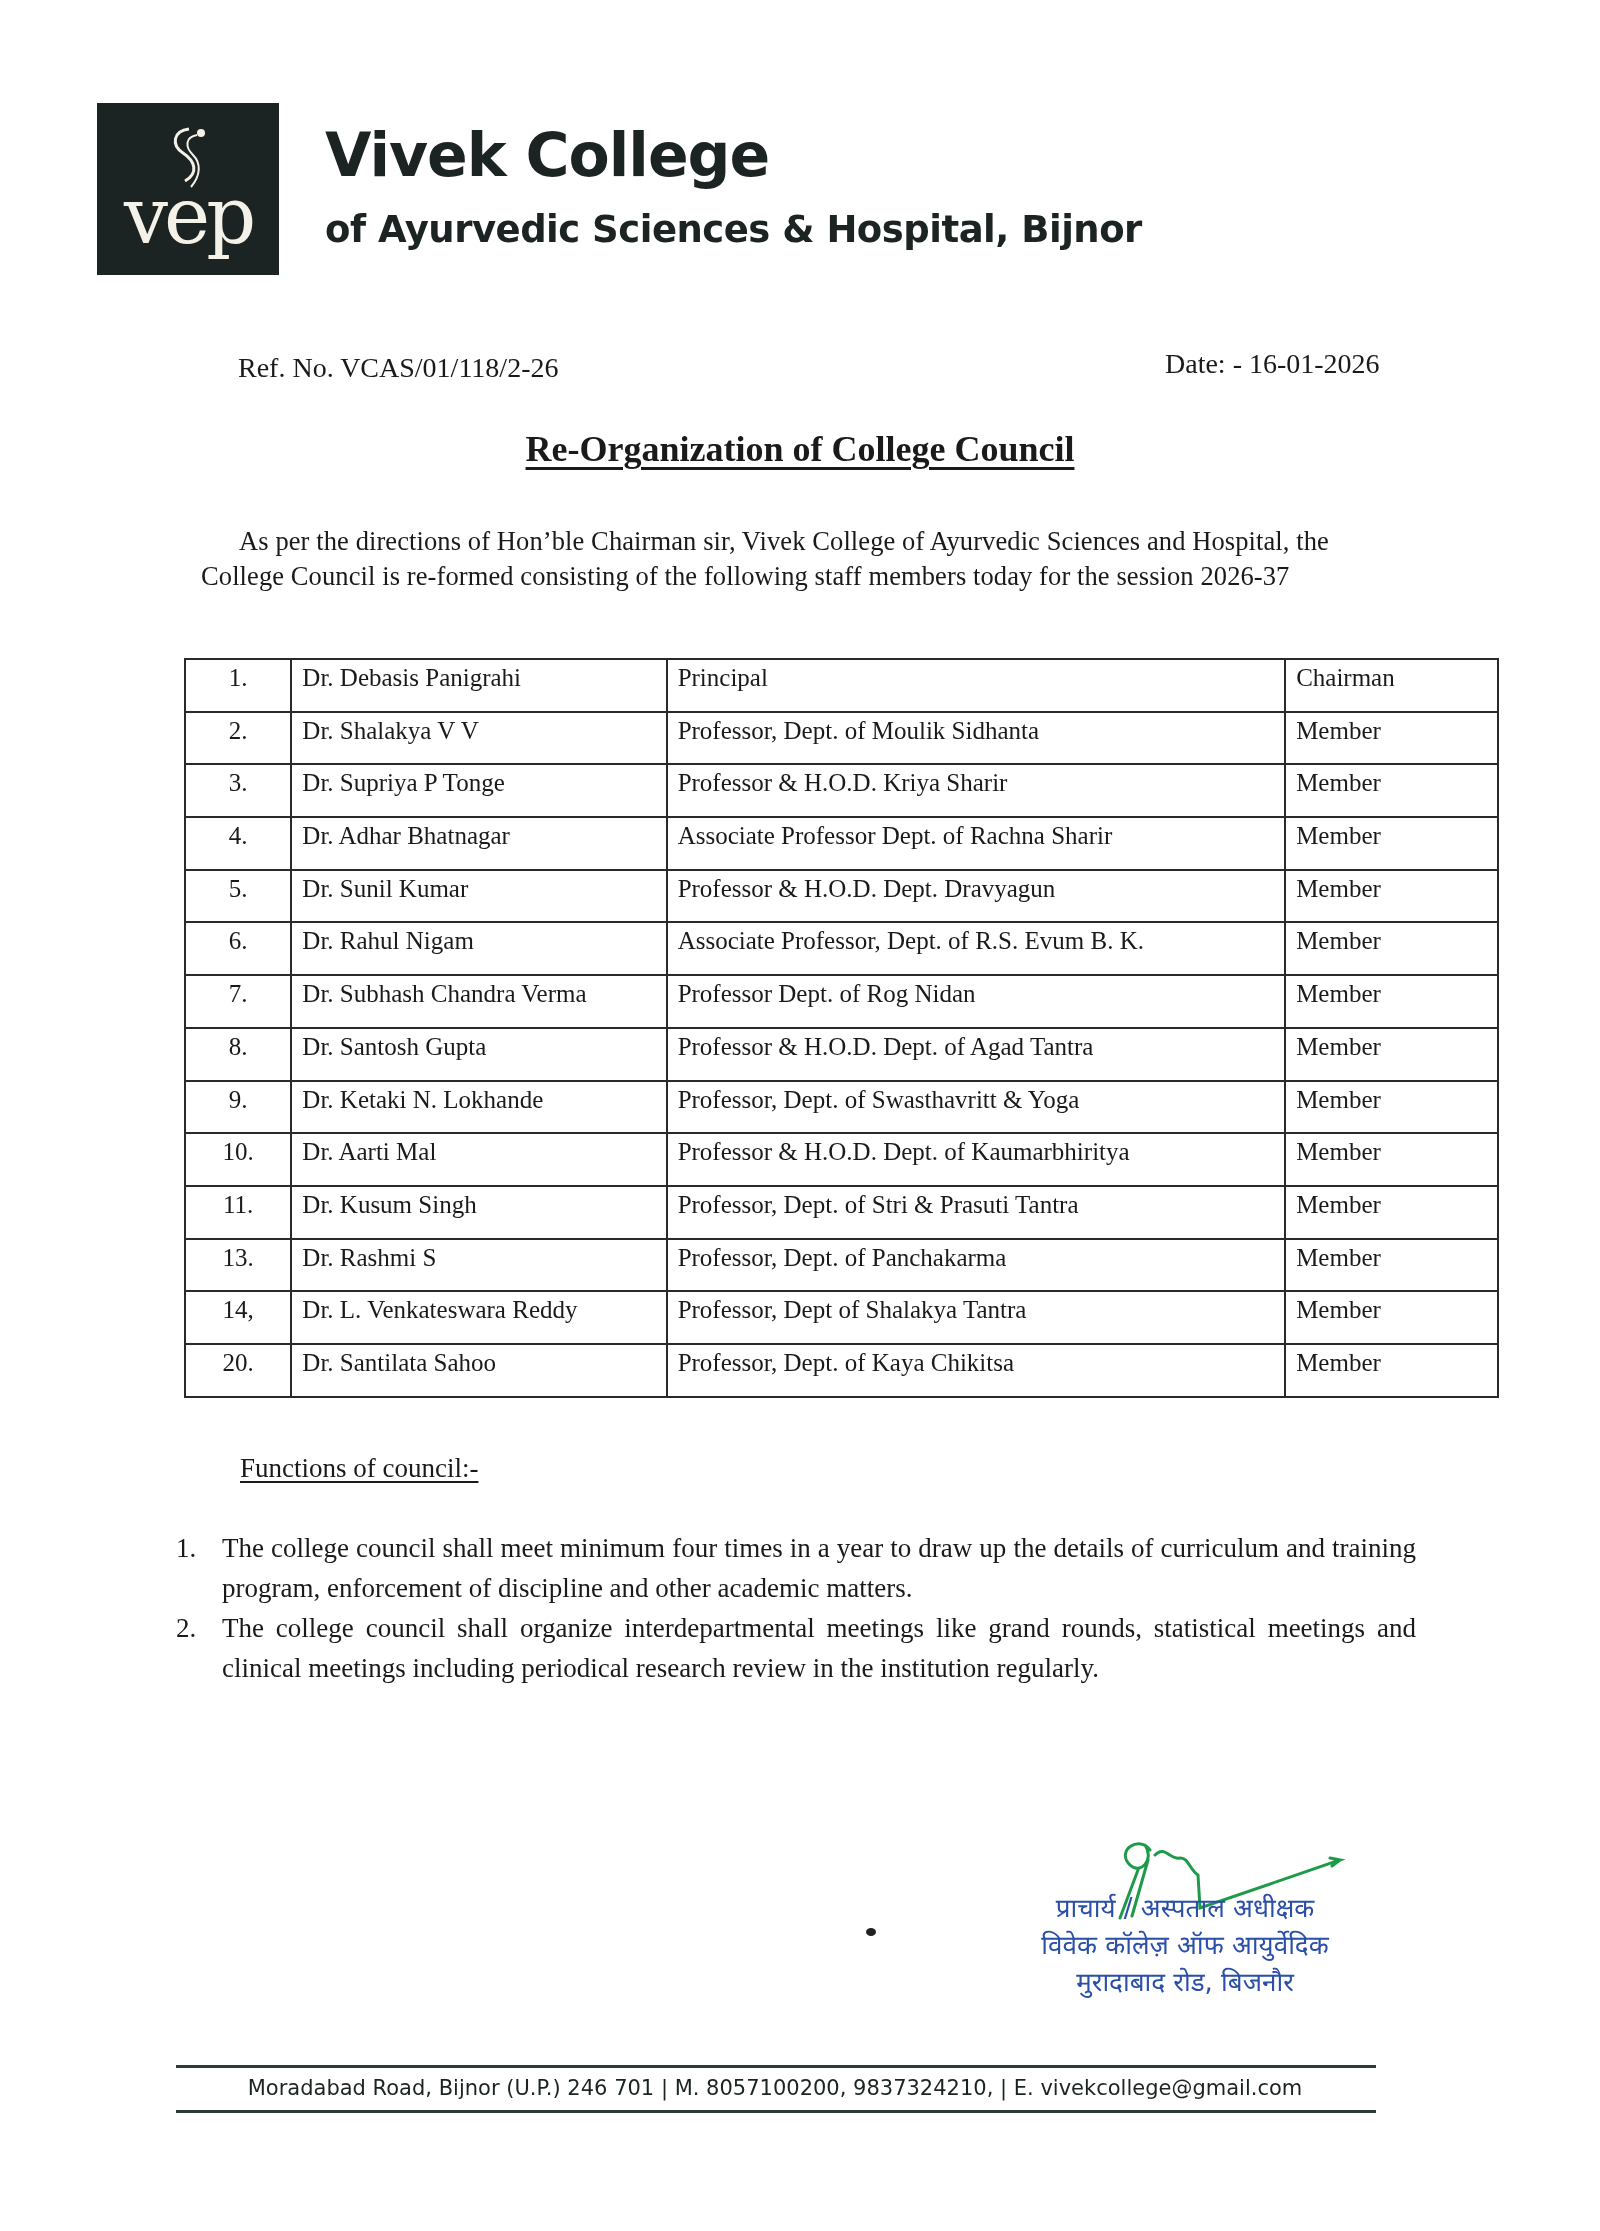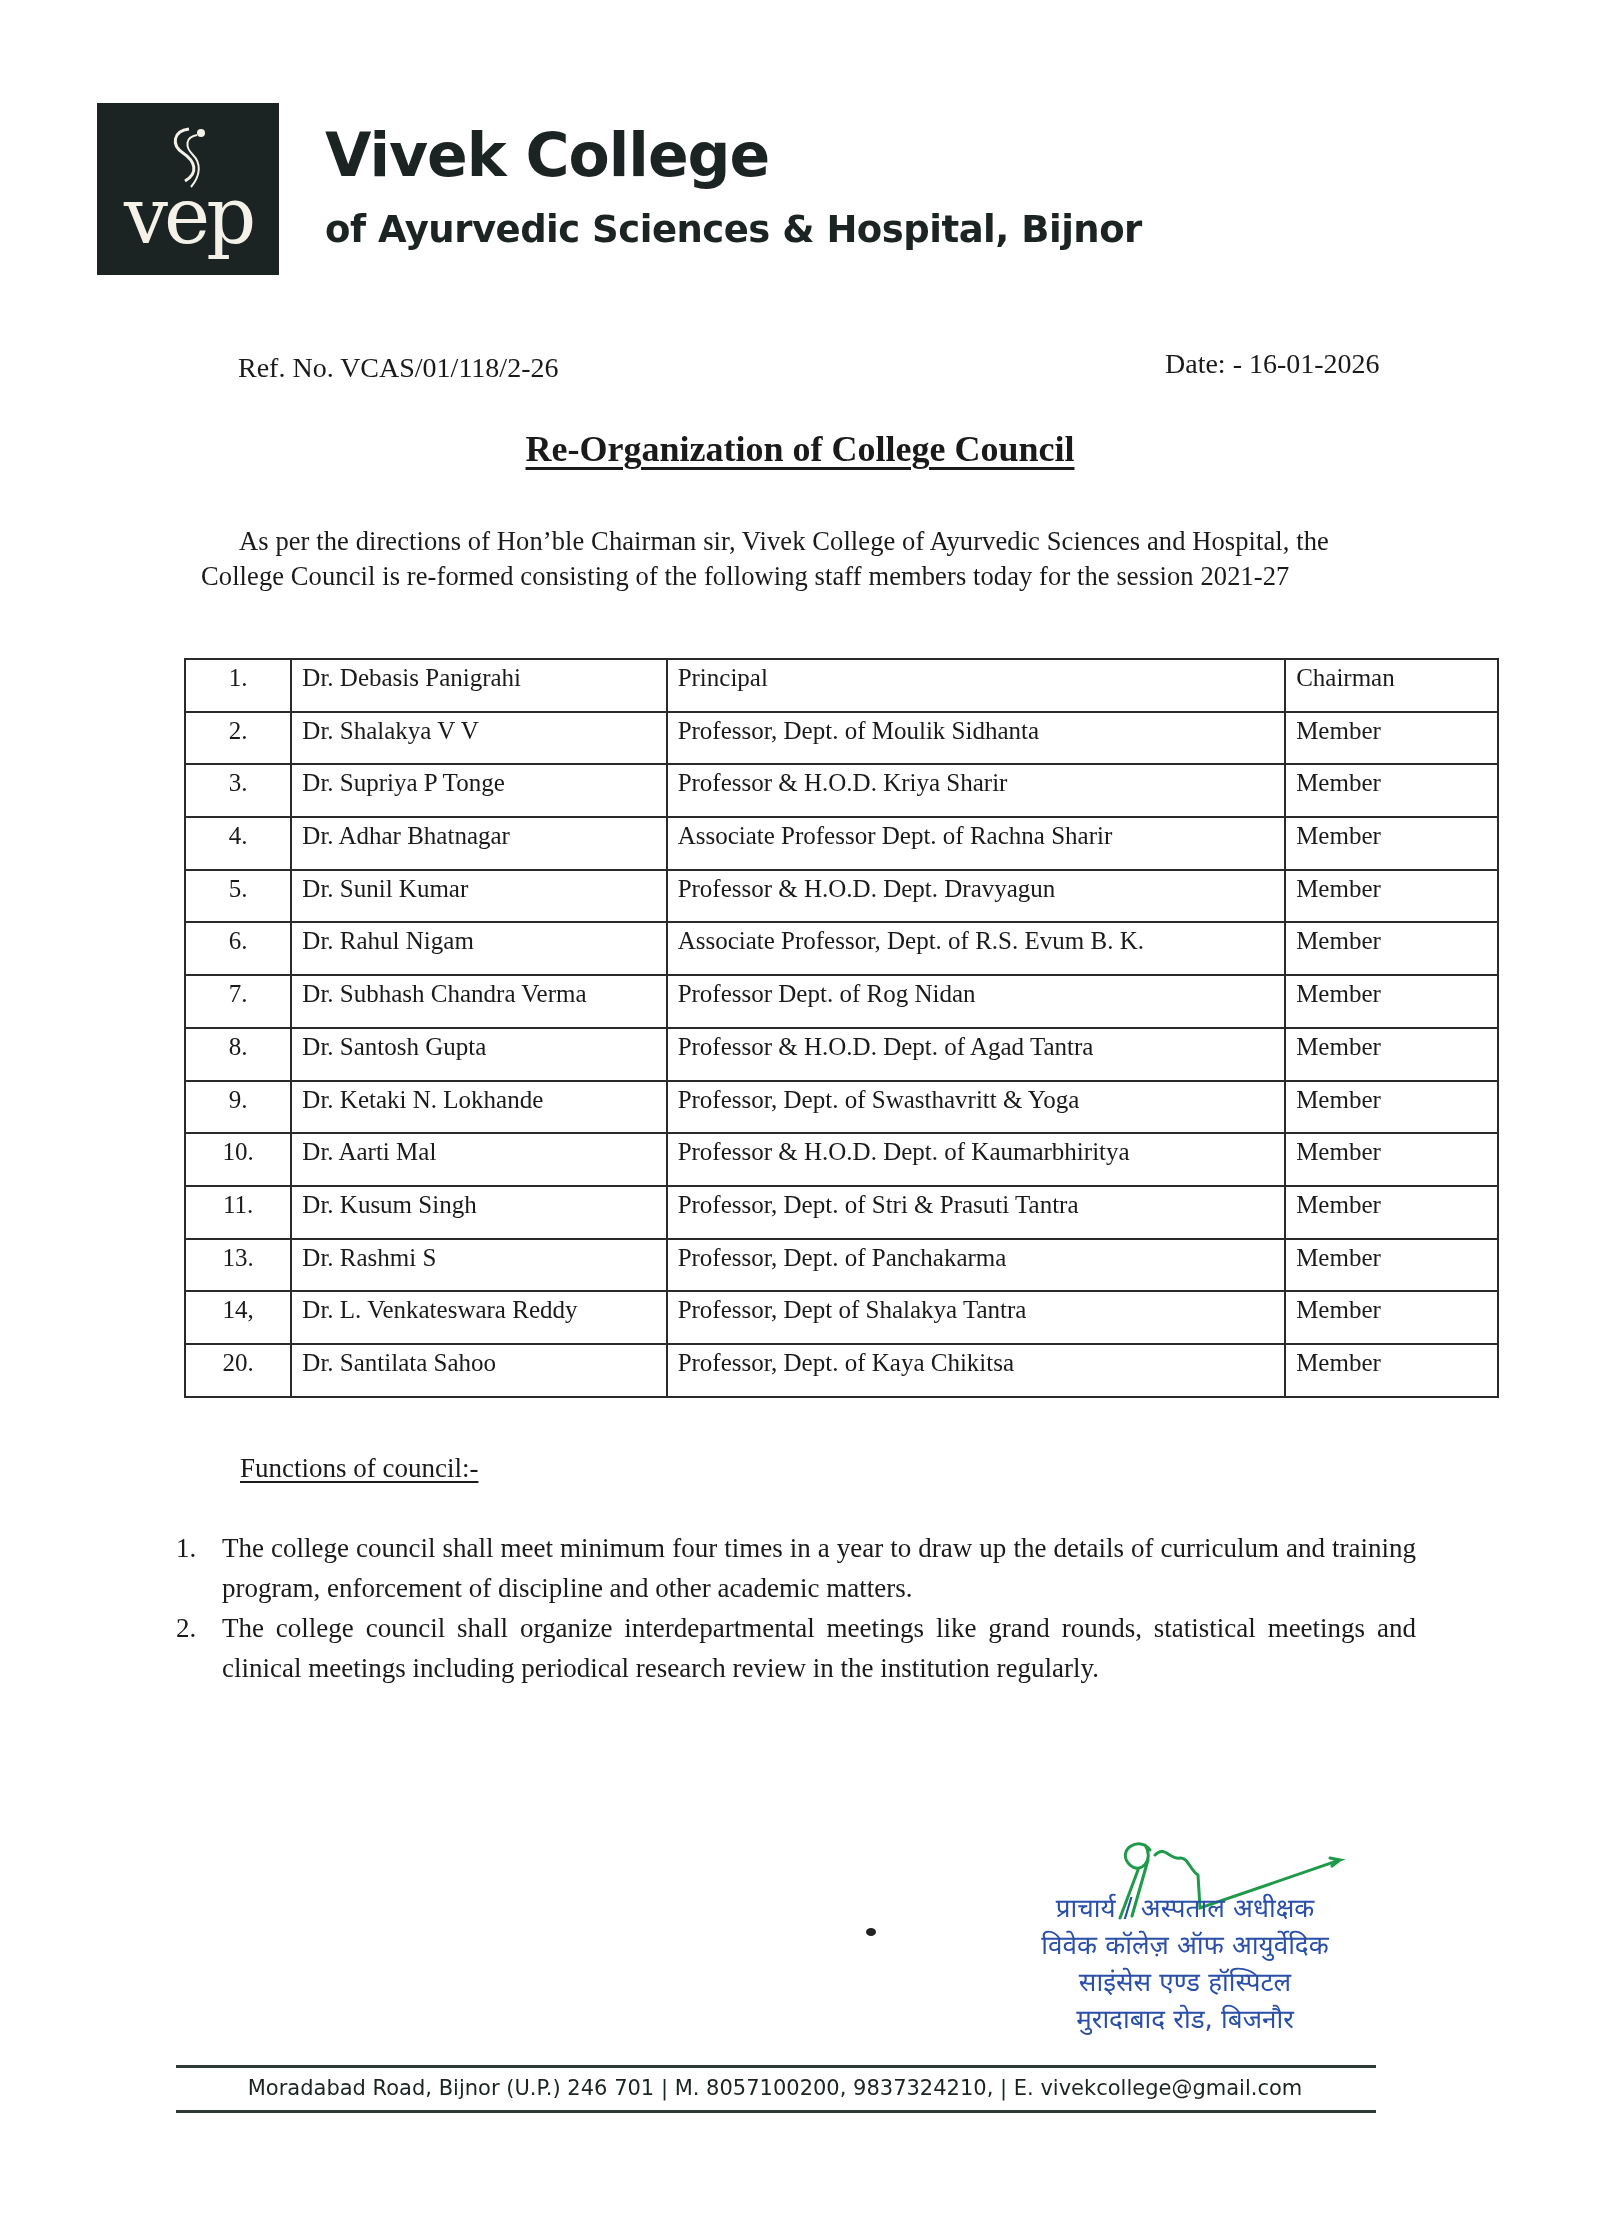--- a/index.html
+++ b/index.html
@@ -99,21 +99,21 @@
 <div class="abs brand-title">Vivek College</div>
 <div class="abs brand-sub">of Ayurvedic Sciences &amp; Hospital, Bijnor</div>
 
 <div class="abs ref">Ref. No. VCAS/01/118/2-26</div>
 <div class="abs date">Date: - 16-01-2026</div>
 
 <div class="abs doc-title">
   <span>Re-Organization of College Council</span>
 </div>
 
-<div class="abs intro">As per the directions of Hon’ble Chairman sir, Vivek College of Ayurvedic Sciences and Hospital, the College Council is re-formed consisting of the following staff members today for the session 2021-27</div>
+<div class="abs intro">As per the directions of Hon’ble Chairman sir, Vivek College of Ayurvedic Sciences and Hospital, the College Council is re-formed consisting of the following staff members today for the session 2026-37</div>
 
 <table class="council">
   <tbody id="council-body">
       <tr>
         <td class="c-no">1.</td>
         <td class="c-name">Dr. Debasis Panigrahi</td>
         <td class="c-desig">Principal</td>
         <td class="c-role">Chairman</td>
       </tr>
       <tr>
@@ -209,19 +209,18 @@
   </div>
 </div>
 
 <svg class="abs signature" viewBox="0 0 250 90">
   <path d="M40 20 C30 5 5 20 20 35 C30 45 45 30 35 15 M28 40 L10 88 M38 30 L22 86 M45 25 C55 15 60 30 70 28 C78 27 80 40 88 45 L90 78 L230 30 L220 28 M230 30 L222 36" stroke="#1f9a4a" stroke-width="3" fill="none" stroke-linecap="round"></path>
 </svg>
 <div class="abs dot-mark"></div>
 <div class="abs stamp">
   <div>प्राचार्य / अस्पताल अधीक्षक</div>
   <div>विवेक कॉलेज़ ऑफ आयुर्वेदिक</div>
-  <div>साइंसेस एण्ड हॉस्पिटल</div>
   <div>मुरादाबाद रोड, बिजनौर</div>
 </div>
 
 <div class="abs footer-rule-top"></div>
 <div class="abs footer-text">Moradabad Road, Bijnor (U.P.) 246 701 | M. 8057100200, 9837324210, | E. vivekcollege@gmail.com</div>
 <div class="abs footer-rule-bot"></div>
 
 </body></html>

